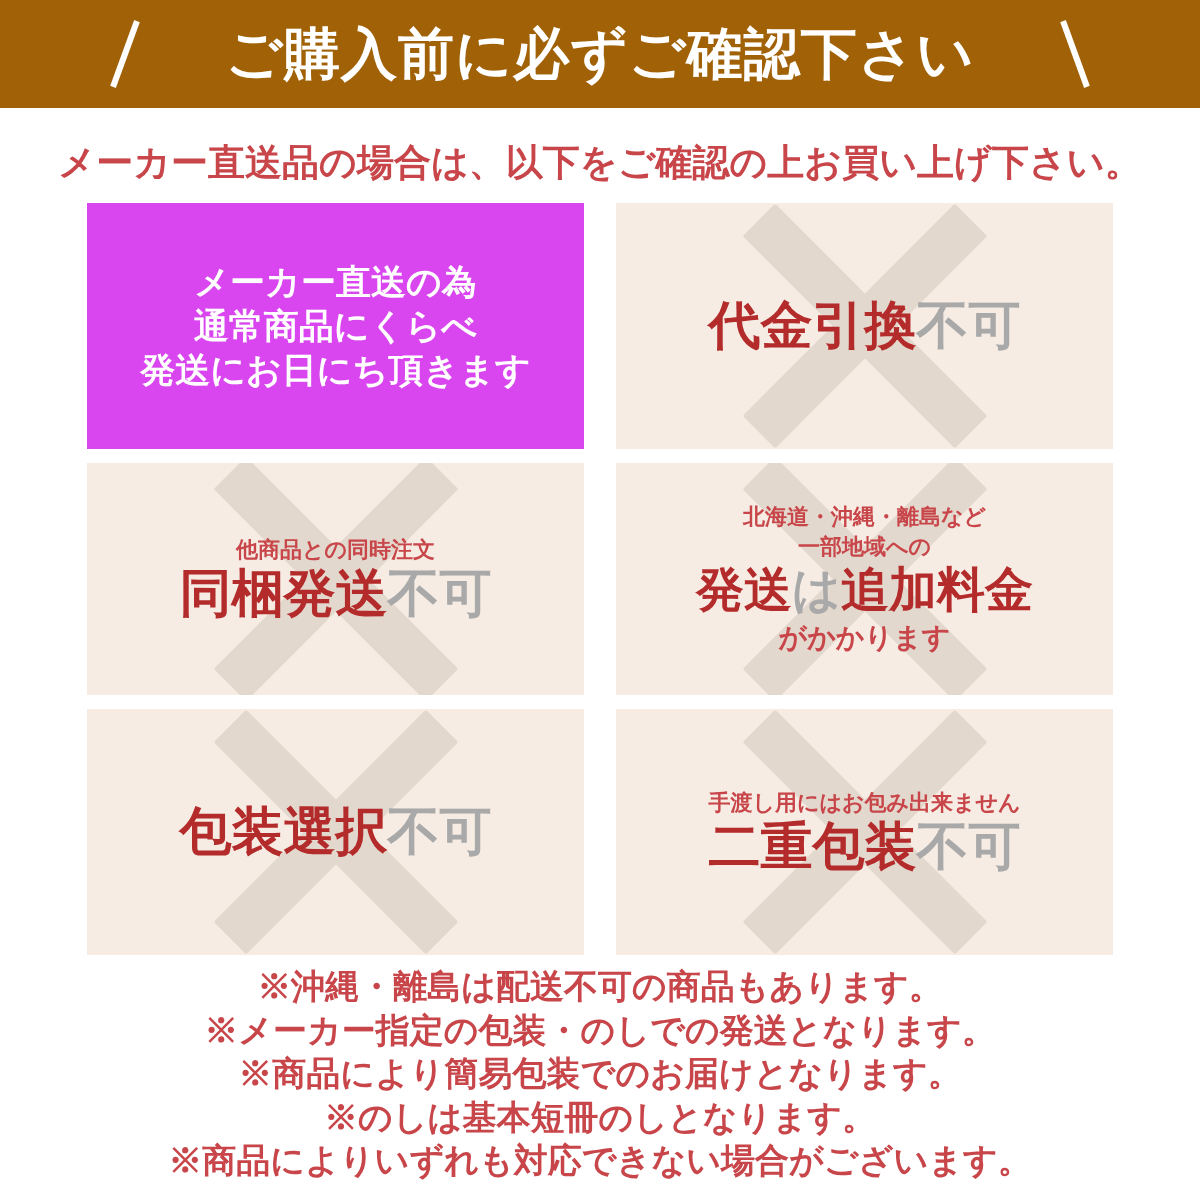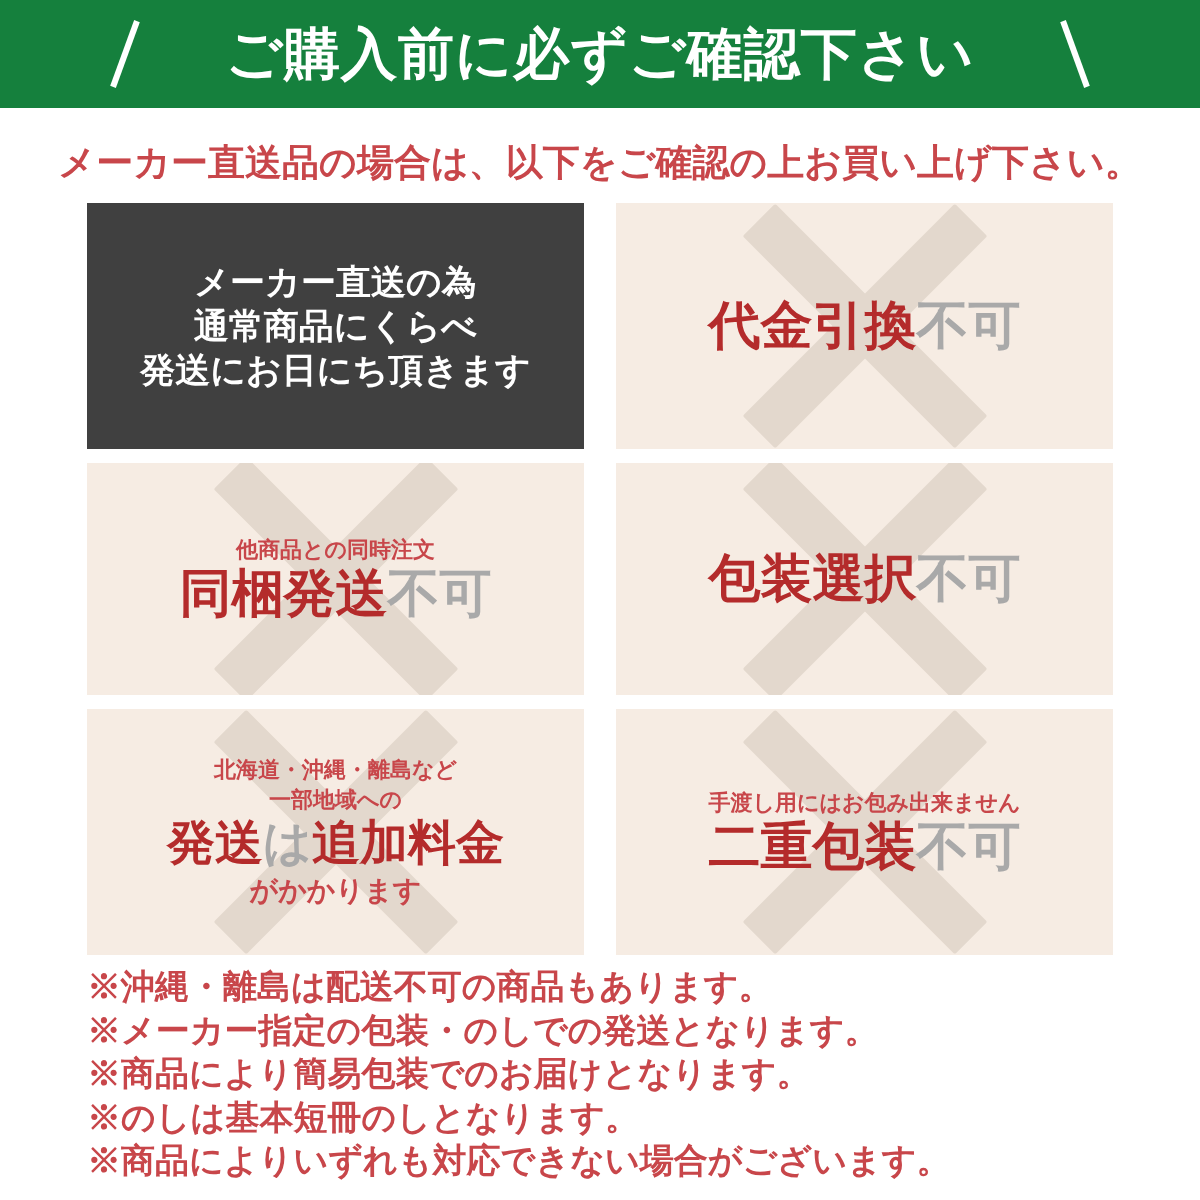--- a/index.html
+++ b/index.html
@@ -19,21 +19,21 @@
     width: 1200px;
     height: 1200px;
     box-sizing: border-box;
   }
 
   
   .header {
     position: relative;
     width: 1200px;
     height: 108px;
-    background: #15803d;
+    background: #a16207;
     display: flex;
     align-items: center;
     justify-content: center;
   }
   .header-title {
     color: #ffffff;
     font-size: 56px;
     font-weight: bold;
     letter-spacing: 1px;
     line-height: 1;
@@ -80,21 +80,21 @@
     position: relative;
     background: #f6ece3;
     overflow: hidden;
     display: flex;
     flex-direction: column;
     align-items: center;
     justify-content: center;
     text-align: center;
   }
   .card.filled {
-    background: #404040;
+    background: #d946ef;
   }
 
   
   .xmark {
     position: absolute;
     left: 50%;
     top: 50%;
     width: 300px;
     height: 300px;
     transform: translate(-50%, -50%);
@@ -156,20 +156,21 @@
   .notes {
     width: 1026px;
     margin: 10px auto 0 auto;
     color: #c8464a;
     font-weight: bold;
     line-height: 1.28;
   }
   .note {
     font-size: 34px;
     white-space: nowrap;
+    text-align: center;
   }
   .note.indent {
     padding-left: 26px;
   }
 </style>
 </head>
 <body>
 
 <div class="page">
 
@@ -215,38 +216,38 @@
         </div>
       </div>
     </div>
 
     <div class="card">
       <div class="xmark">
         <span class="a"></span>
           <span class="b"></span>
       </div>
       <div class="card-content">
-        <div class="line-big">
-          <span class="red">包装選択</span><span class="gray">不可</span>
-        </div>
-      </div>
-    </div>
-
-    <div class="card">
-      <div class="xmark">
-        <span class="a"></span>
-          <span class="b"></span>
-      </div>
-      <div class="card-content">
         <div class="line-small">北海道・沖縄・離島など</div>
         <div class="line-small">一部地域への</div>
         <div class="line-mid">
           <span class="red">発送</span><span class="gray">は</span><span class="red">追加料金</span>
         </div>
         <div class="line-tail">がかかります</div>
+      </div>
+    </div>
+
+    <div class="card">
+      <div class="xmark">
+        <span class="a"></span>
+          <span class="b"></span>
+      </div>
+      <div class="card-content">
+        <div class="line-big">
+          <span class="red">包装選択</span><span class="gray">不可</span>
+        </div>
       </div>
     </div>
 
     <div class="card">
       <div class="xmark">
         <span class="a"></span>
           <span class="b"></span>
       </div>
       <div class="card-content">
         <div class="line-small">手渡し用にはお包み出来ません</div>

